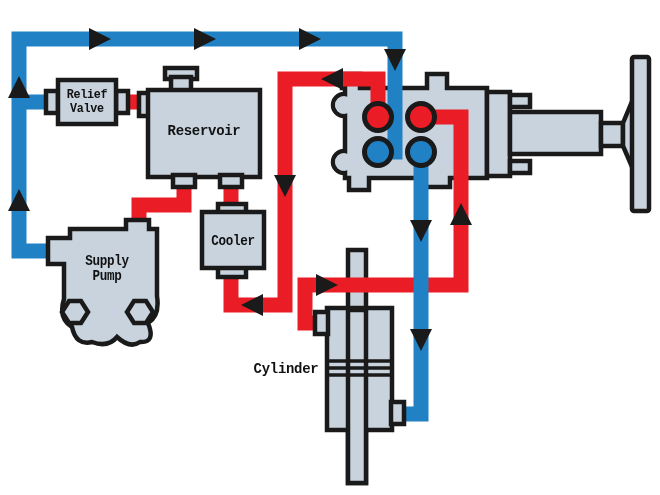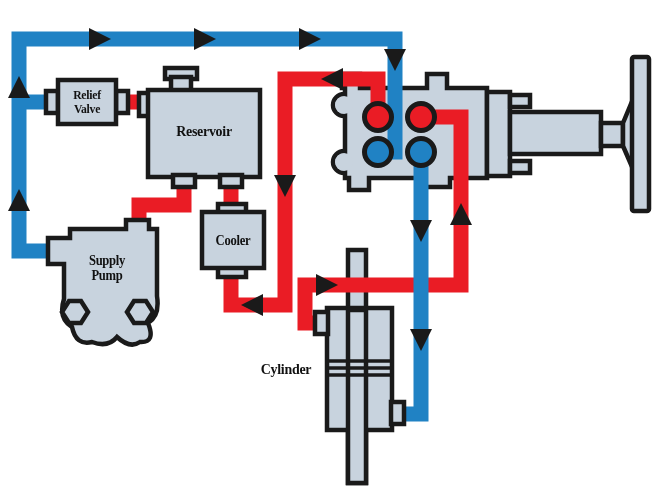--- a/index.html
+++ b/index.html
@@ -1,20 +1,20 @@
 <!DOCTYPE html>
 <html style="--hot: #EA1C25; --cool: #2082C4; --metal: #C8D3DE; --outline: #1A1A1A; --paper: #FFFFFF;"><head>
 <meta charset="utf-8">
 <style>
   :root{
     --hot:#EA1C25; --cool:#2082C4; --metal:#C8D3DE; --outline:#1A1A1A; --paper:#FFFFFF;
   }
   html,body{margin:0;padding:0;background:var(--paper);}
   .stage{position:relative;width:660px;height:490px;background:var(--paper);overflow:hidden;
-         font-family:Liberation Serif, serif;}
+         font-family:Liberation Mono, monospace;}
   svg{position:absolute;left:0;top:0;}
   .pipe{fill:none;stroke-width:15;stroke-linejoin:miter;stroke-linecap:butt;}
   .pipe-hot{stroke:var(--hot);}
   .pipe-cool{stroke:var(--cool);}
   .metal{fill:var(--metal);stroke:var(--outline);stroke-width:4.5;stroke-linejoin:miter;}
   .metal-nostroke{fill:var(--metal);stroke:none;}
   .ring-line{stroke:var(--outline);stroke-width:3.5;}
   .arrow{fill:var(--outline);stroke:none;}
   .port-hot{fill:var(--hot);stroke:var(--outline);stroke-width:5;}
   .port-cool{fill:var(--cool);stroke:var(--outline);stroke-width:5;}

